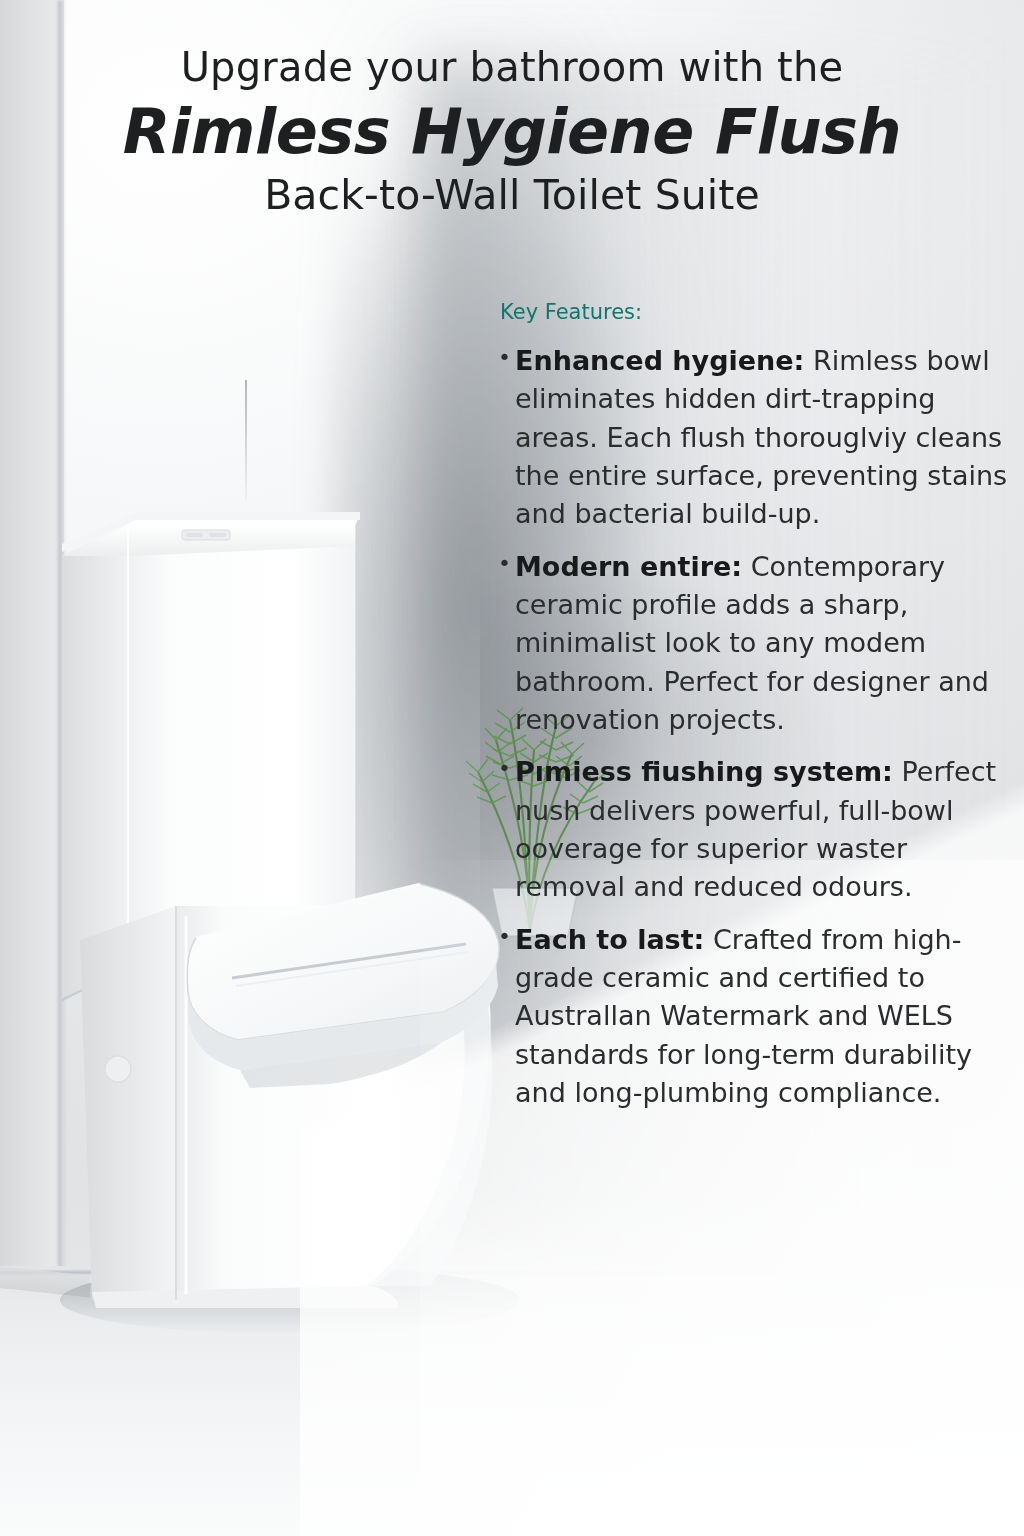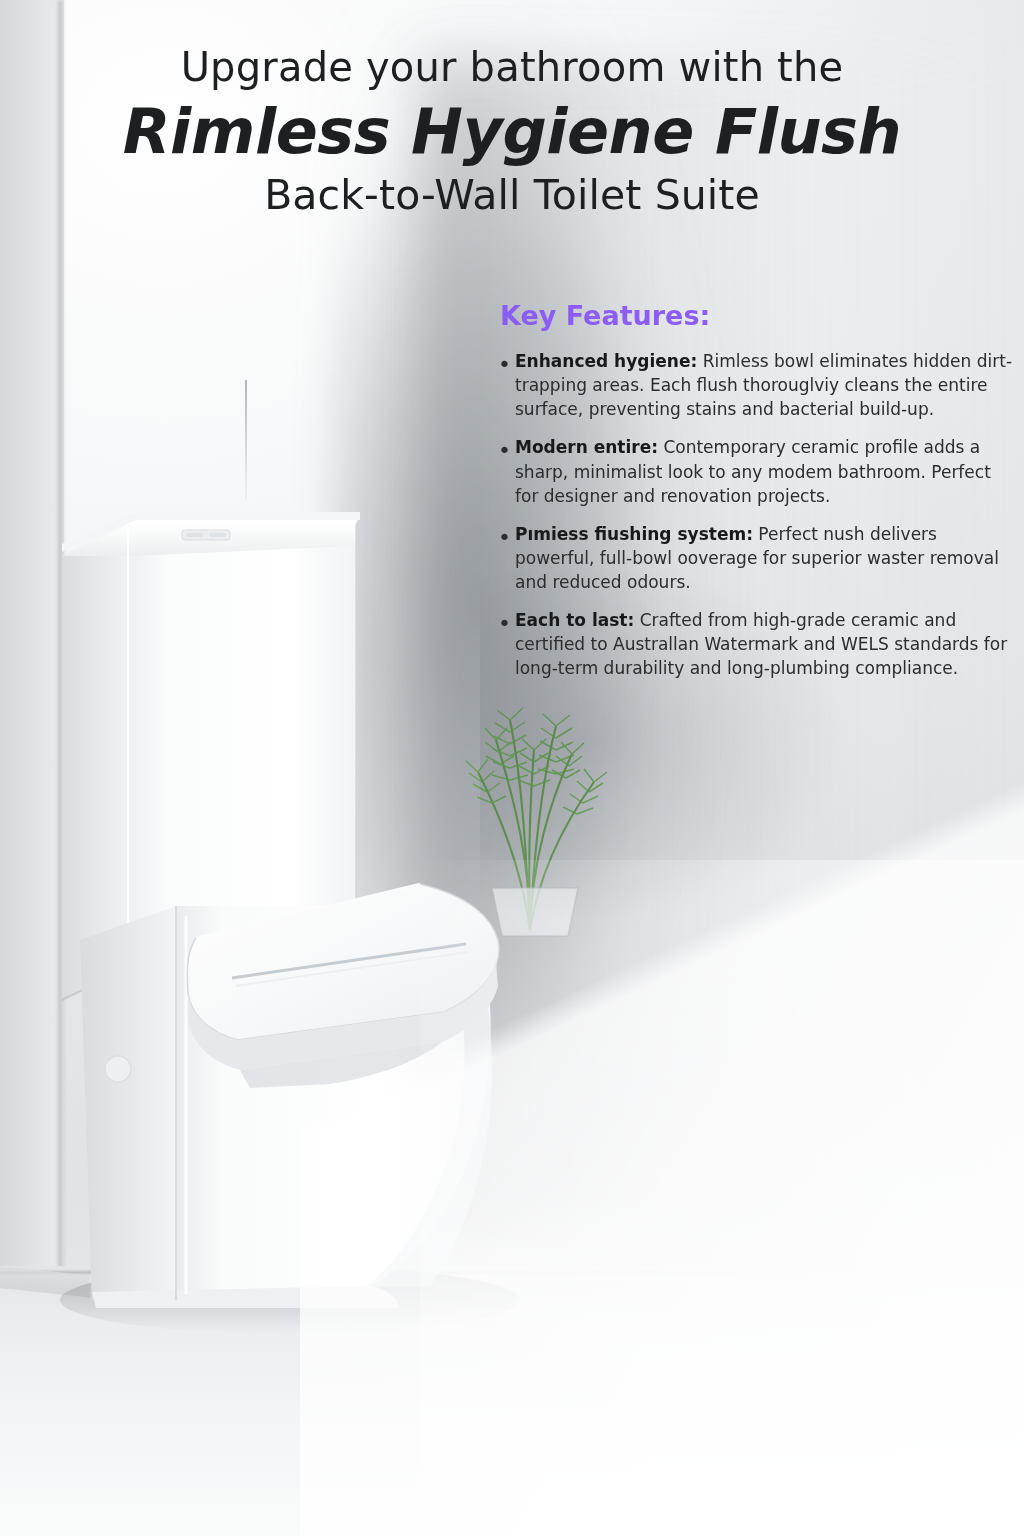--- a/index.html
+++ b/index.html
@@ -147,35 +147,35 @@
   }
 
   .features {
     position: absolute;
     left: 498px;
     top: 300px;
     width: 518px;
     color: #2b2d2f;
   }
   .features-title {
-    font-size: 27px;
-    font-weight: 700;
-    color: #8b5cf6;
+    font-size: 21px;
+    font-weight: 400;
+    color: #0f766e;
     margin: 0 0 18px 2px;
   }
   ul.feature-list {
     list-style: none;
     margin: 0;
     padding: 0;
   }
   ul.feature-list li {
     position: relative;
     padding-left: 17px;
     margin-bottom: 14px;
-    font-size: 17px;
+    font-size: 27px;
     line-height: 1.42;
     color: #2a2c2e;
   }
   ul.feature-list li::before {
     content: "\2022";
     position: absolute;
     left: 0;
     top: 0;
     color: #2a2c2e;
     font-size: 22px;

